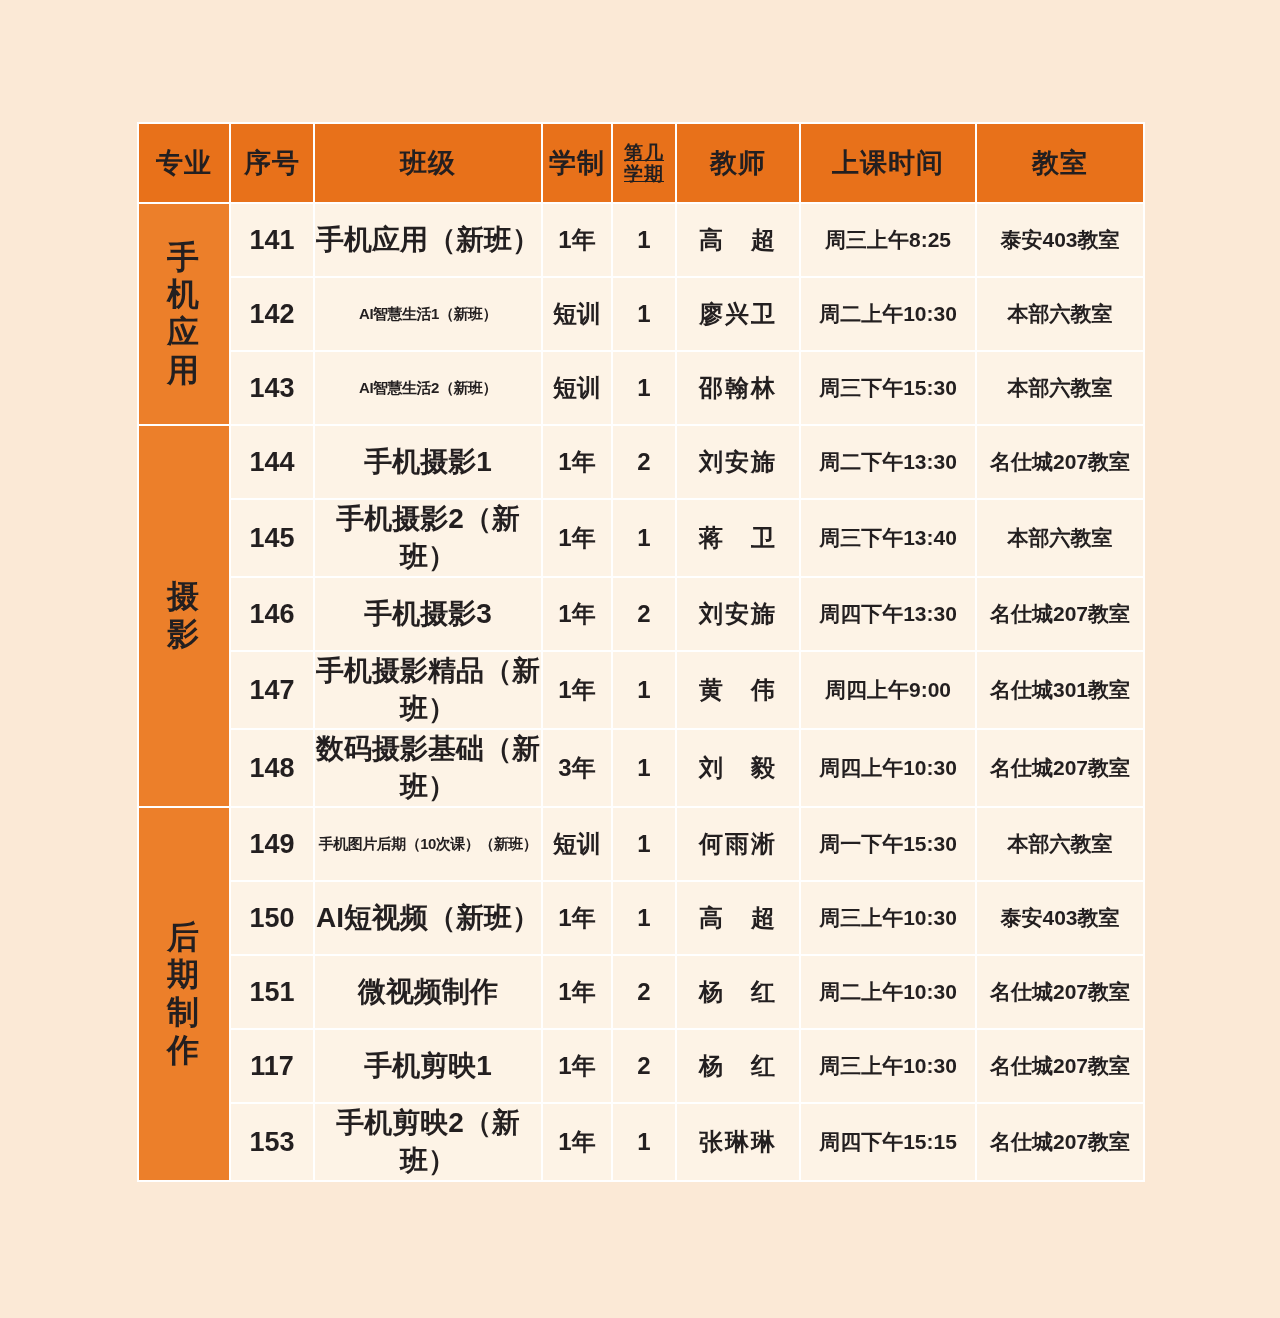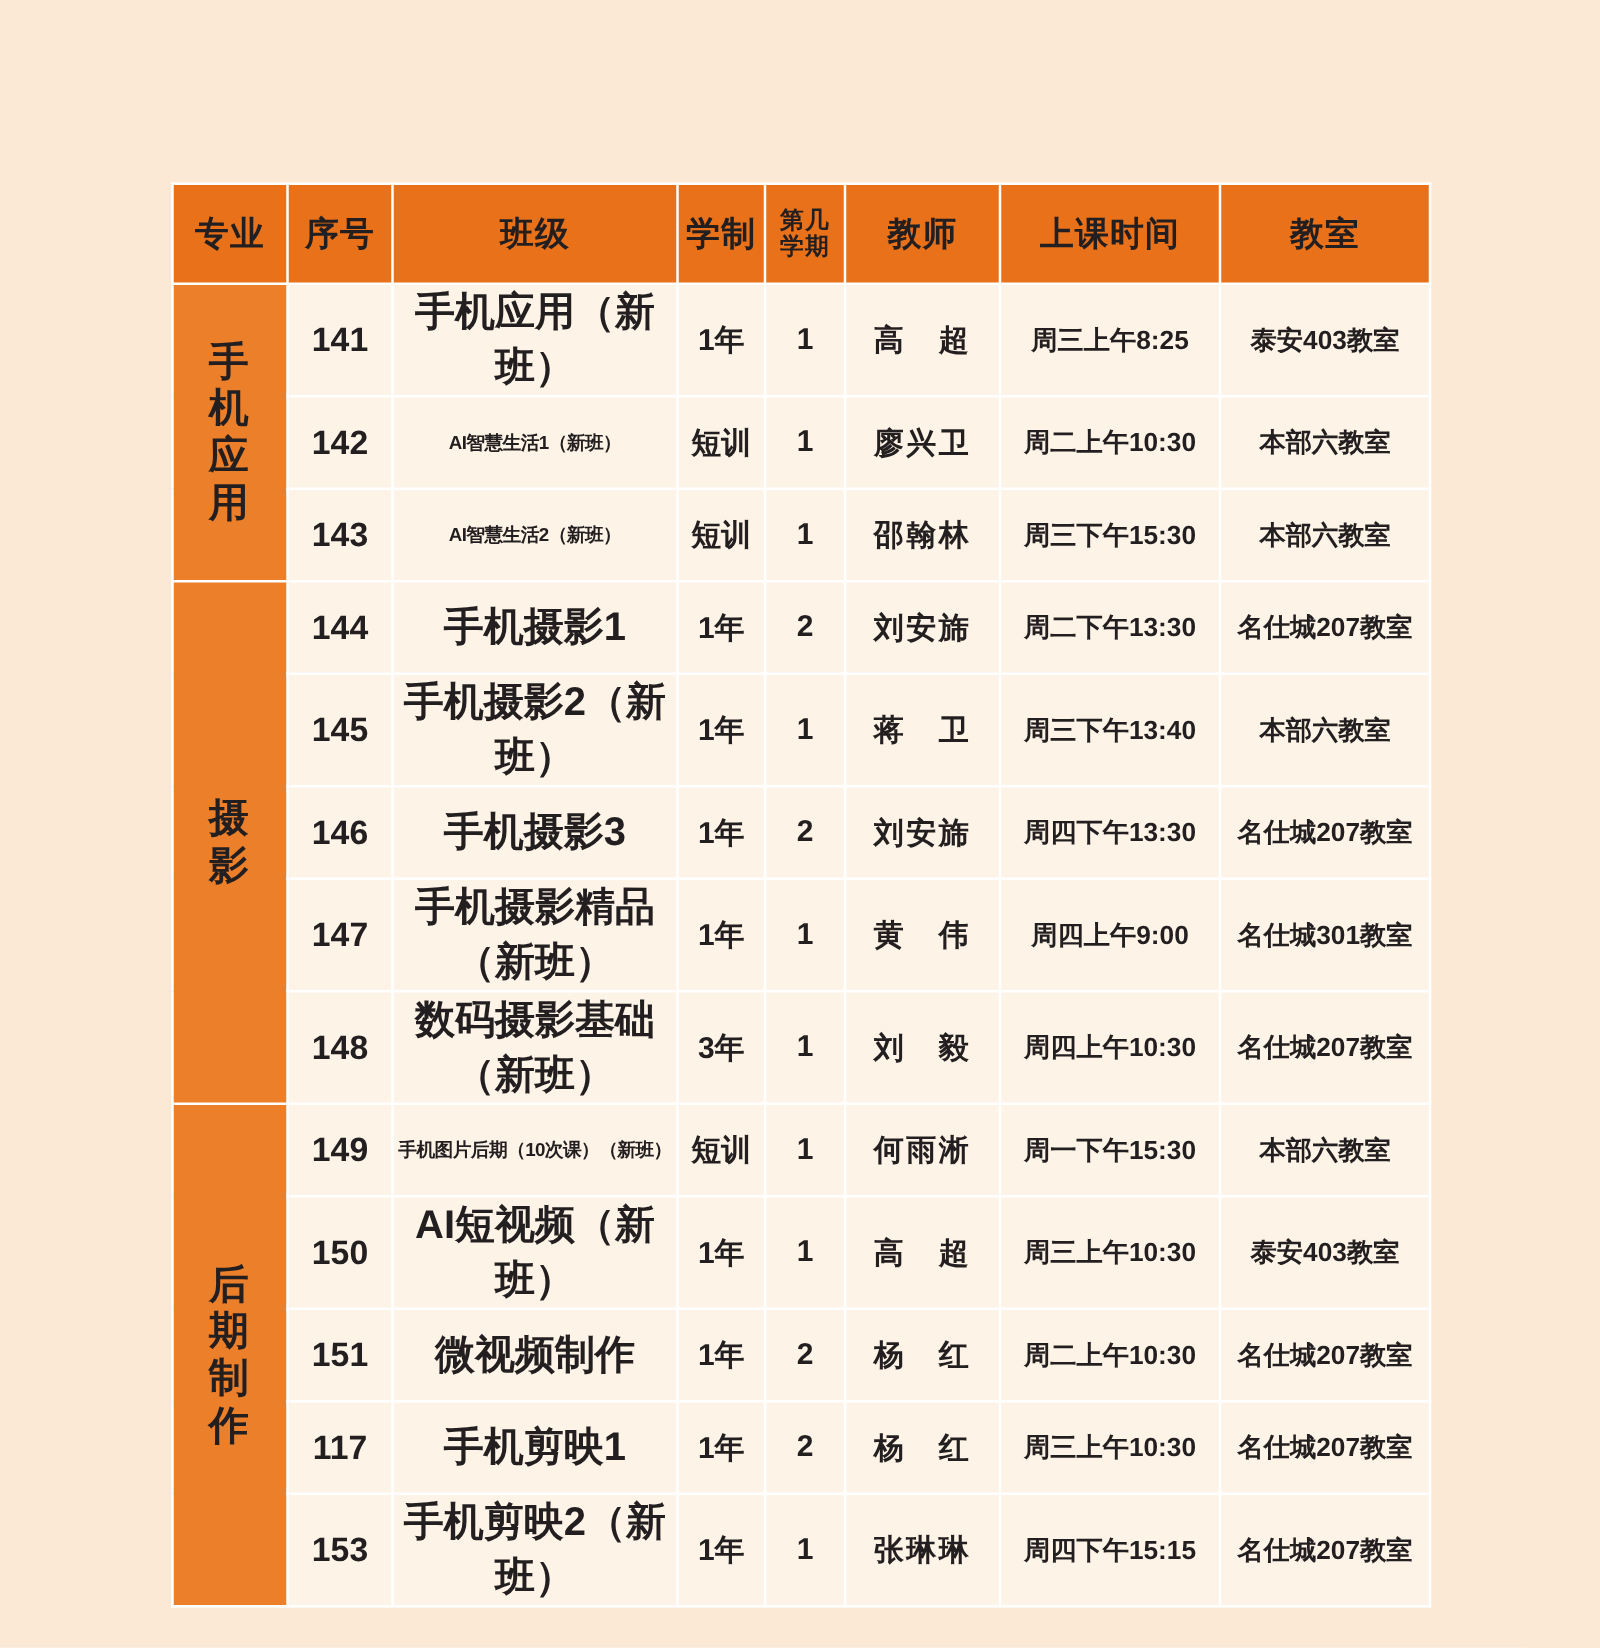--- a/index.html
+++ b/index.html
@@ -16,21 +16,20 @@
   .page {
     position: relative;
     width: 1280px;
     height: 1318px;
   }
   .table-wrap {
     position: absolute;
     left: 137px;
     top: 122px;
     width: 1006px;
-    margin-top: 24px;
   }
   table.schedule {
     border-collapse: collapse;
     table-layout: fixed;
     width: 1006px;
     background: #fdf3e6;
   }
   table.schedule td, table.schedule th {
     border: 2px solid #ffffff;
     text-align: center;
@@ -44,20 +43,21 @@
     background: #e8711a;
     color: #ffffff;
     height: 78px;
     font-size: 27px;
     letter-spacing: 1px;
     border: 2px solid #ffffff;
   }
   thead th.small-two-line {
     font-size: 19px;
     line-height: 1.12;
+    text-decoration: underline;
   }
   
   col.c-major   { width: 92px; }
   col.c-no      { width: 84px; }
   col.c-class   { width: 228px; }
   col.c-system  { width: 70px; }
   col.c-term    { width: 64px; }
   col.c-teacher { width: 124px; }
   col.c-time    { width: 176px; }
   col.c-room    { width: 168px; }
@@ -78,21 +78,21 @@
   td.major-cell .vtext {
     display: block;
     width: 38px;
     margin: 0 auto;
     text-align: center;
   }
   td.cell-no {
     font-size: 27px;
   }
   td.cell-class {
-    font-size: 32px;
+    font-size: 28px;
   }
   td.cell-class.tiny {
     font-size: 15px;
     letter-spacing: -0.5px;
   }
   td.cell-system {
     font-size: 24px;
     border-radius: 32px;
   }
   td.cell-term {

